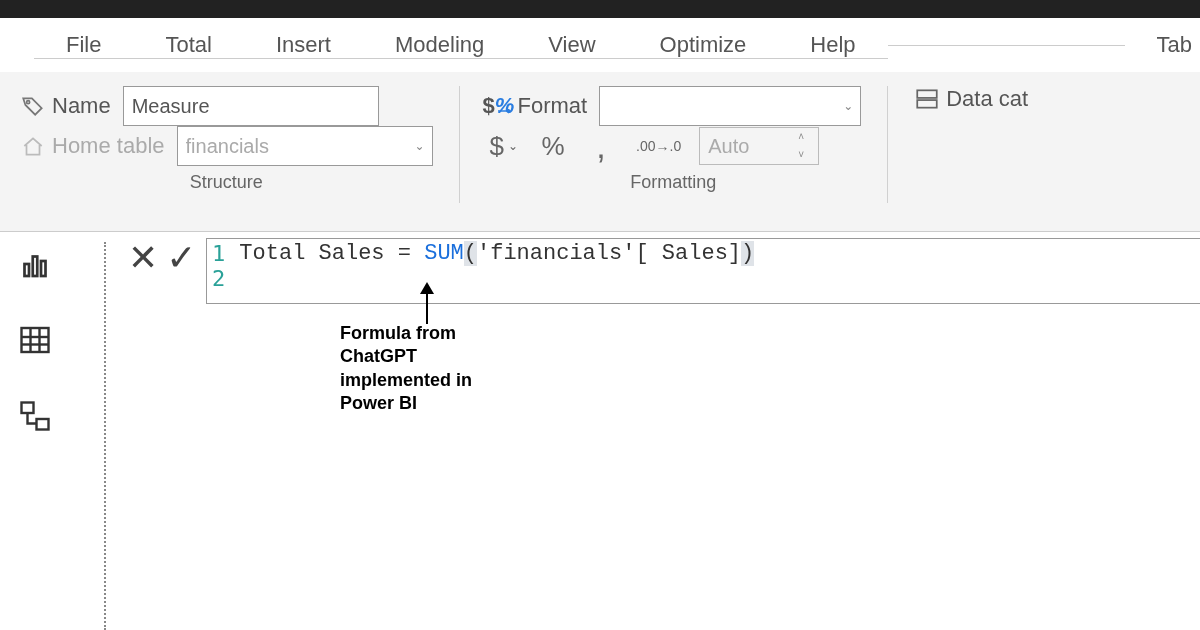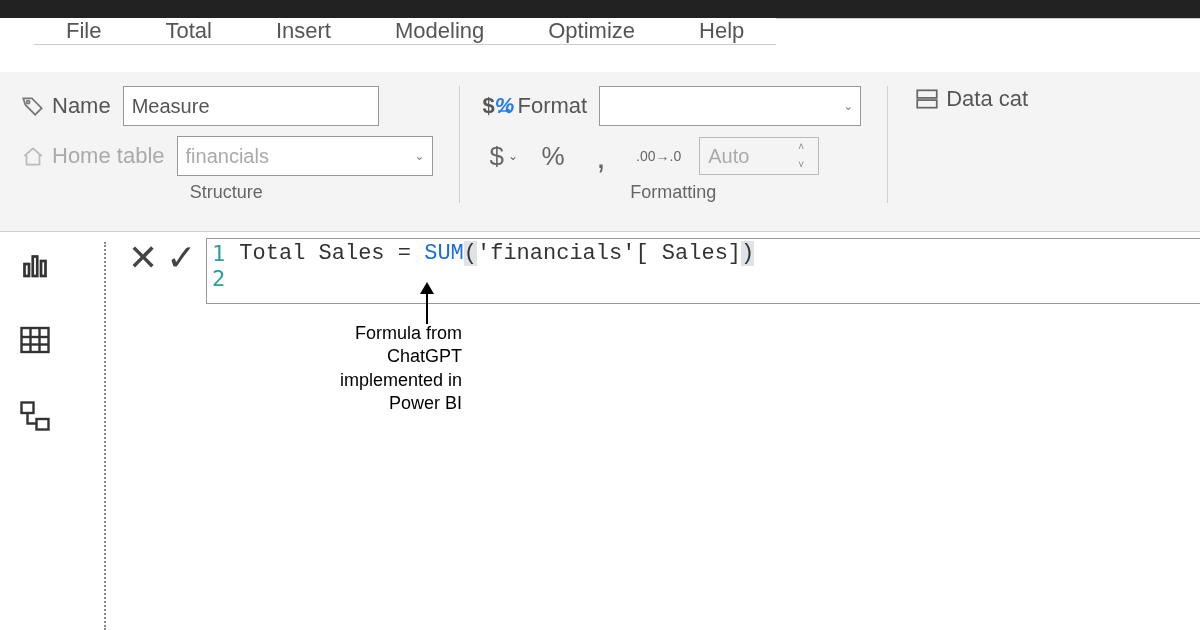--- a/index.html
+++ b/index.html
@@ -13,21 +13,21 @@
     height: 630px;
     overflow: hidden;
   }
   .topbar {
     background: #222;
     height: 18px;
   }
   
   .ribbon-tabs {
     display: flex;
-    align-items: flex-start;
+    align-items: center;
     height: 54px;
     background: #fff;
     padding-left: 34px;
   }
   .ribbon-tab {
     display: flex;
     align-items: center;
     padding: 0 32px;
     font-size: 22px;
     color: #555;
@@ -60,21 +60,21 @@
     font-size: 18px;
     color: #666;
     margin-top: 6px;
     margin-bottom: 4px;
   }
   .ribbon-sep {
     width: 1px;
     background: #d0d0d0;
     margin: 0 26px 28px 26px;
   }
-  .group-rows { display: flex; flex-direction: column; gap: 10px; }
+  .group-rows { display: flex; flex-direction: column; }
   .row { display: flex; align-items: center; gap: 6px; }
   .field-label { font-size: 22px; color: #555; margin-right: 6px; }
   .field-label.dim { color: #aaa; }
   .text-input {
     height: 40px;
     border: 1px solid #999;
     background: #fff;
     padding: 8px 8px;
     font-size: 20px;
     color: #555;
@@ -194,23 +194,23 @@
     font-family: Consolas, monospace;
     user-select: none;
   }
   .fe-code { padding-left: 6px; white-space: pre; }
   .tok-fn { color: #1a6fdc; }
   .tok-paren-hl { background: #dfe3e8; }
   .annotation {
     position: absolute;
     left: 270px;
     top: 90px;
-    font-weight: 400;
+    font-weight: 700;
     font-size: 18px;
-    text-align: right;
+    text-align: left;
     line-height: 1.3;
     color: #000;
   }
   .arrow-up {
     position: absolute;
     left: 356px;
     top: 52px;
     width: 2px;
     height: 40px;
     background: #000;
@@ -239,23 +239,25 @@
 </head>
 <body>
 
 <div class="topbar"></div>
 
 <div class="ribbon-tabs">
   <div class="ribbon-tab">File</div>
   <div class="ribbon-tab">Total</div>
   <div class="ribbon-tab">Insert</div>
   <div class="ribbon-tab">Modeling</div>
+  <div class="ribbon-tab">View</div>
   <div class="ribbon-tab">Optimize</div>
   <div class="ribbon-tab">Help</div>
   <div class="ribbon-tabs-filler"></div>
+  <div class="ribbon-tab active" style="padding-right:8px">Tab</div>
 </div>
 
 <div class="ribbon" style="height:160px;">
 
   <div class="ribbon-group" style="padding-left:4px;">
     <div class="group-rows">
       <div class="row">
         <span class="icon-box small-icon">
           <svg viewBox="0 0 24 24" width="26" height="26" fill="none" stroke="#777" stroke-width="1.6">
               <path d="M3 5 L11 5 L20 14 L14 20 L5 11 Z"></path>

